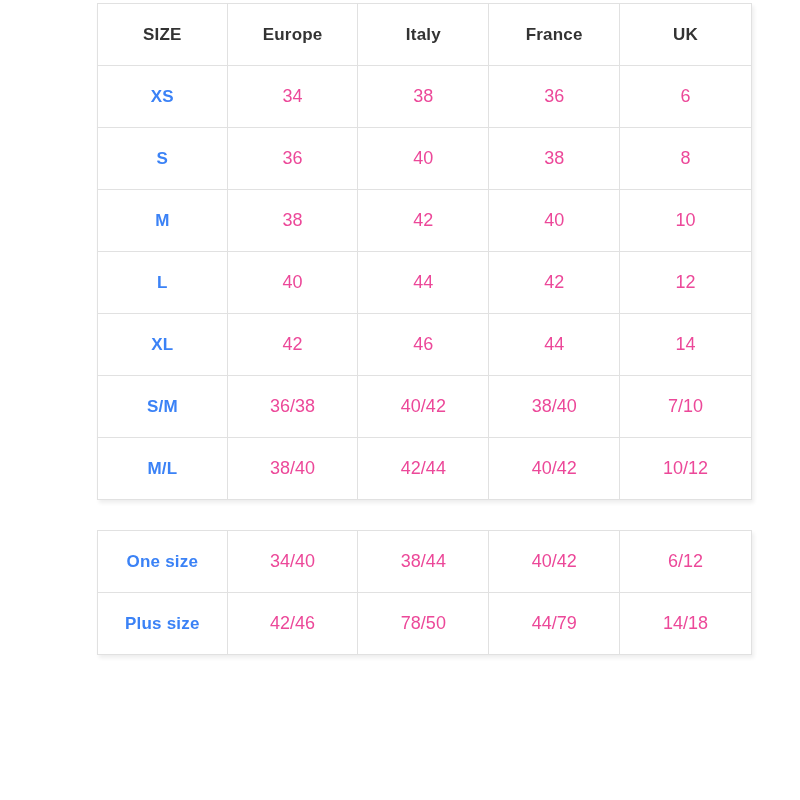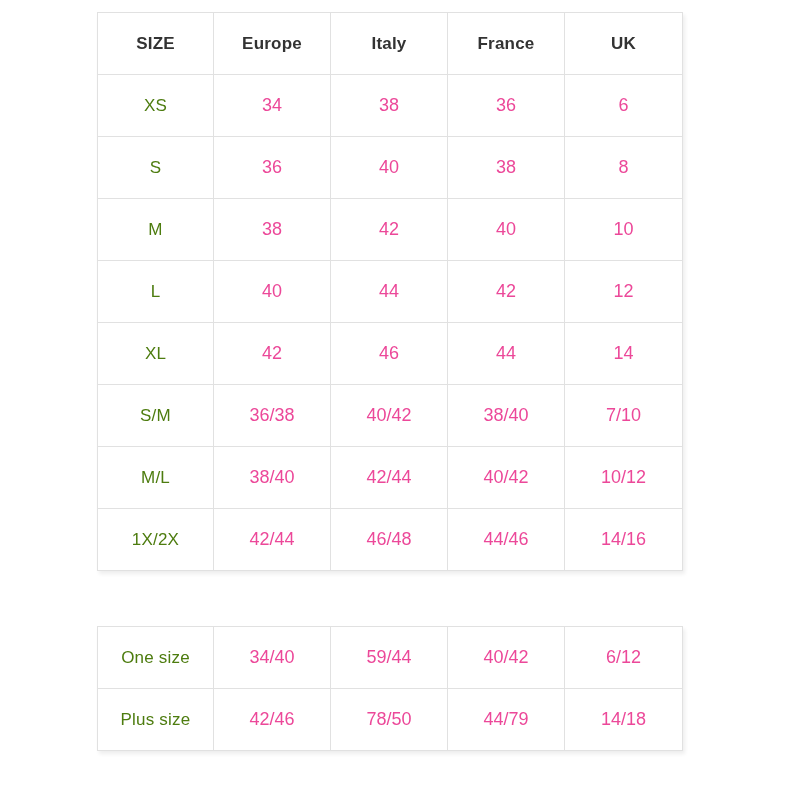--- a/index.html
+++ b/index.html
@@ -6,22 +6,22 @@
     margin: 0;
     padding: 0;
     background: #ffffff;
     width: 800px;
     height: 800px;
     font-family: "Liberation Sans", "DejaVu Sans", sans-serif;
   }
   .chart-wrap {
     position: absolute;
     left: 97px;
-    top: 12px;
-    width: 586px;
+    top: 3px;
+    width: 655px;
   }
   table.size-table {
     border-collapse: collapse;
     width: 100%;
     table-layout: fixed;
     background: #ffffff;
     box-shadow: 2px 3px 4px rgba(0,0,0,0.07);
   }
   table.size-table td, table.size-table th {
     border: 1px solid #e1e1e1;
@@ -32,31 +32,31 @@
     background: #ffffff;
   }
   th.col-header {
     font-size: 17px;
     font-weight: 700;
     color: #333333;
     letter-spacing: 0.2px;
   }
   td.label-cell {
     font-size: 17px;
-    font-weight: 400;
-    color: #4d7c0f;
+    font-weight: 700;
+    color: #3b82f6;
     letter-spacing: 0.2px;
   }
   td.value-cell {
     font-size: 18px;
     font-weight: 400;
     color: #ec4899;
   }
   table.extra-table {
-    margin-top: 55px;
+    margin-top: 30px;
   }
 </style>
 </head>
 <body>
 
 <div class="chart-wrap">
 
   <table class="size-table">
     <colgroup>
       <col style="width:116px">
@@ -117,43 +117,36 @@
         <td class="value-cell">38/40</td>
         <td class="value-cell">7/10</td>
       </tr>
       <tr>
         <td class="label-cell">M/L</td>
         <td class="value-cell">38/40</td>
         <td class="value-cell">42/44</td>
         <td class="value-cell">40/42</td>
         <td class="value-cell">10/12</td>
       </tr>
-      <tr>
-        <td class="label-cell">1X/2X</td>
-        <td class="value-cell">42/44</td>
-        <td class="value-cell">46/48</td>
-        <td class="value-cell">44/46</td>
-        <td class="value-cell">14/16</td>
-      </tr>
     </tbody>
   </table>
 
   <table class="size-table extra-table">
     <colgroup>
       <col style="width:116px">
         <col style="width:117px">
         <col style="width:117px">
         <col style="width:117px">
         <col style="width:118px">
     </colgroup>
     <tbody>
       <tr>
         <td class="label-cell">One size</td>
         <td class="value-cell">34/40</td>
-        <td class="value-cell">59/44</td>
+        <td class="value-cell">38/44</td>
         <td class="value-cell">40/42</td>
         <td class="value-cell">6/12</td>
       </tr>
       <tr>
         <td class="label-cell">Plus size</td>
         <td class="value-cell">42/46</td>
         <td class="value-cell">78/50</td>
         <td class="value-cell">44/79</td>
         <td class="value-cell">14/18</td>
       </tr>

